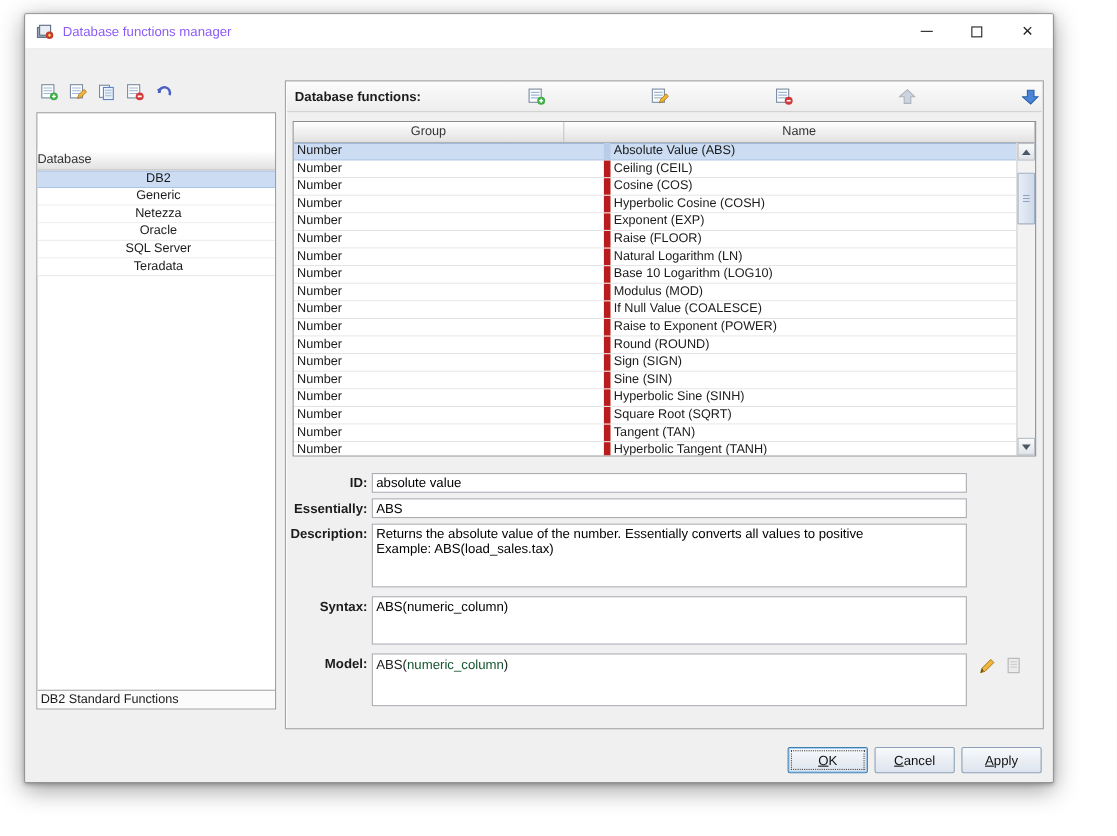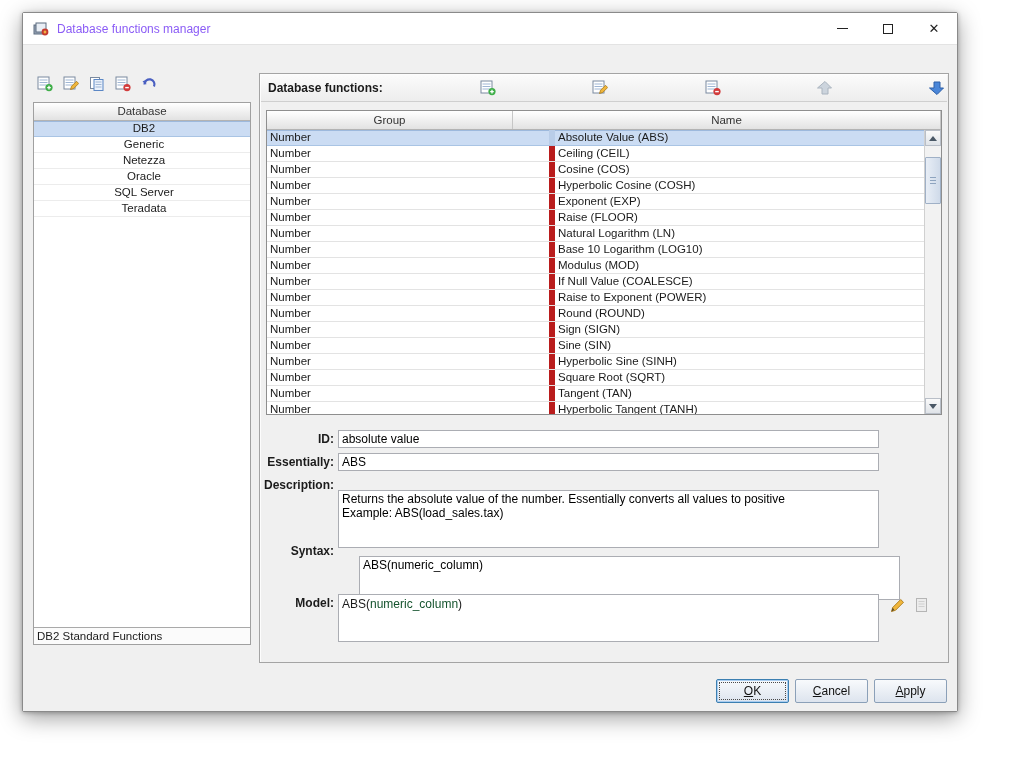--- a/index.html
+++ b/index.html
@@ -25,21 +25,21 @@
   
   .content { position:absolute; left:0; top:32px; right:0; bottom:0; background:#f0f0f0; }
 
   
   .left-col { position:absolute; left:10px; top:26px; width:218px; height:574px; display:flex; flex-direction:column; }
   .mini-toolbar { height:26px; display:flex; align-items:center; gap:7px; padding-left:2px; }
   .tb-icon { width:19px; height:19px; display:flex; align-items:center; justify-content:center; border:1px solid transparent; border-radius:2px; }
   .tb-icon svg { width:16px; height:16px; }
   .db-box { flex:1; margin-top:5px; border:1px solid #a0a0a0; background:#ffffff; display:flex; flex-direction:column; overflow:hidden; }
   .db-header { height:18px; background:linear-gradient(#ffffff,#e2e2e2); border-bottom:1px solid #b3b3b3;
-    text-align:center; line-height:17px; font-size:11.5px; color:#333; }
+    line-height:17px; font-size:11.5px; color:#333;margin-top:34px; }
   .db-rows { flex:1; overflow:hidden; }
   .db-row { height:16px; line-height:15px; padding-left:4px; font-size:11.5px; border-bottom:1px solid #ececec; background:#fff; cursor:default;text-align:center; }
   .db-row.selected { background:#cbdcf3; border-bottom:1px solid #a9c4e4; box-shadow:inset 0 1px 0 #9db9dd; }
   .db-status { height:17px; line-height:16px; border-top:1px solid #a9a9a9; background:#fbfbfb; padding-left:3px; font-size:11.5px; }
 
   
   .right-panel { position:absolute; left:236px; top:28px; width:690px; height:590px;
     border:1px solid #a4a4a4; background:#f0f0f0; box-shadow:inset 1px 1px 0 #fdfdfd; }
   .fn-toolbar { position:absolute; left:1px; top:1px; right:1px; height:27px;
     background:linear-gradient(#fbfbfb,#ededed); border-bottom:1px solid #cfcfcf;
@@ -69,32 +69,32 @@
   .sb-down .sb-arrow { border-top:5px solid #4a5866; }
   .sb-thumb { position:absolute; left:0; right:0; top:27px; height:47px; background:linear-gradient(90deg,#e8eef6,#cfdae9); border:1px solid #9fb0c6; border-radius:1px; }
   .sb-grip { position:absolute; left:4px; right:4px; top:50%; height:7px; margin-top:-4px;
     background:repeating-linear-gradient(#8ea4bf 0 1px, transparent 1px 3px); }
 
   
   .details { position:absolute; left:0; top:348px; right:0; bottom:0; }
   .field-row { position:absolute; left:0; display:flex; }
   .flabel { width:78px; text-align:right; font-weight:bold; font-size:12px; padding-right:4px; line-height:18px; flex:0 0 auto; }
   .fctl input { width:541px; height:18px; border:1px solid #abadb3; font-family:"Liberation Sans",sans-serif; font-size:12px; padding:0 3px; background:#fff; }
-  .fctl textarea { width:541px; border:1px solid #abadb3; font-family:"Liberation Sans",sans-serif; font-size:12px; padding:1px 3px; background:#fff; resize:none; overflow:hidden;margin-top:14px; }
+  .fctl textarea { width:541px; border:1px solid #abadb3; font-family:"Liberation Sans",sans-serif; font-size:12px; padding:1px 3px; background:#fff; resize:none; overflow:hidden; }
   .ta-desc { height:58px; }
   .ta-syntax { height:44px; }
   .model-box { width:541px; height:48px; border:1px solid #abadb3; background:#fff; font-size:12px; padding:2px 3px; }
   .model-param { color:#14532d; }
   .model-actions { display:flex; gap:6px; margin-left:10px; align-items:flex-start; padding-top:2px; }
   .model-actions .tb-icon { width:18px; height:18px; }
 
   .row-id    { top:8px;  }
   .row-expr  { top:31px; }
   .row-desc  { top:54px; }
-  .row-syn   { top:120px;gap:21px;}
+  .row-syn   { top:120px;}
   .row-model { top:172px;}
 
   
   .footer { position:absolute; right:10px; top:634px; display:flex; gap:6px; }
   .btn { width:73px; height:24px; font-family:"Liberation Sans",sans-serif; font-size:12px; color:#111;
     background:linear-gradient(#f8fafc,#dde4ee); border:1px solid #8ba0b8; border-radius:2px; cursor:default;
     display:flex; align-items:center; justify-content:center; }
   .btn .mn { text-decoration:underline; }
   .btn-default { border:1px solid #3c7fb1; box-shadow:inset 0 0 0 1px #a9cdf0; outline:1px dotted #4a4a4a; outline-offset:-4px; }
 </style>

